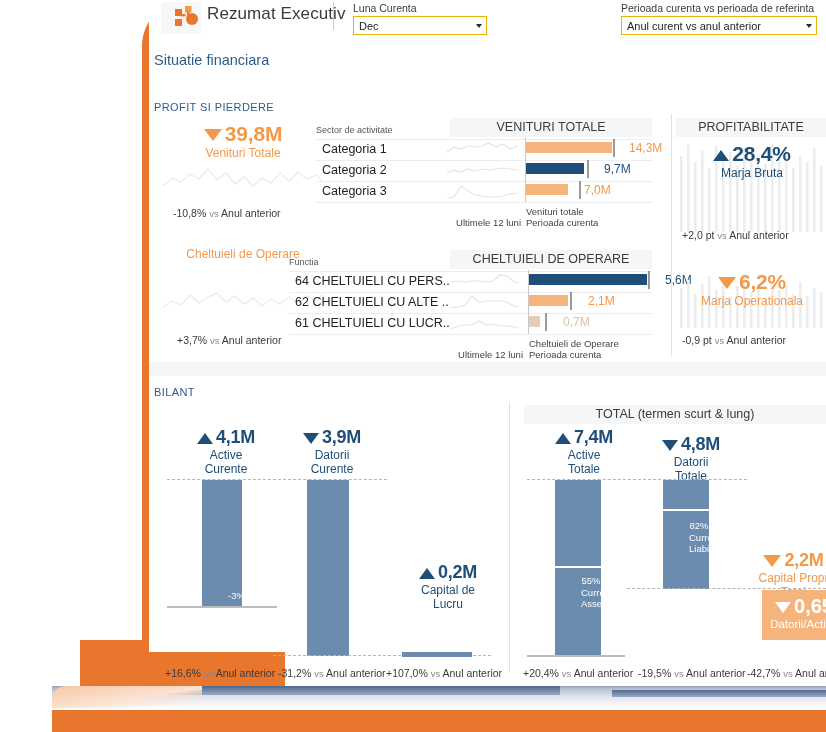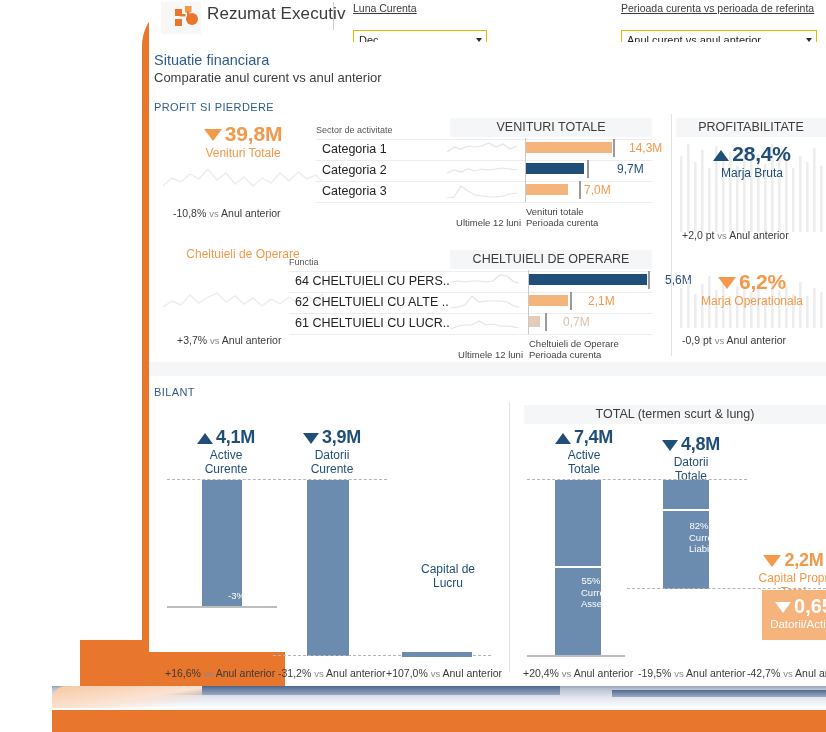--- a/index.html
+++ b/index.html
@@ -59,23 +59,22 @@
   .app-title {
     position:absolute; left:58px; top:4px;
     font-size:17px; color:#3b3b3b; letter-spacing:.1px;
   }
   .title-divider {
     position:absolute; left:184px; top:2px; width:1px; height:28px;
     background:#cfcfcf;
   }
   .filter { position:absolute; top:2px; }
   .filter-label {
-    font-size:10.5px; color:#3b3b3b; display:block; margin-bottom:16px;
+    font-size:10.5px; color:#3b3b3b; display:block; margin-bottom:2px;
     white-space:nowrap;
-    text-decoration:underline;
   }
   .filter-select {
     position:relative; height:19px; border:1px solid #eab308; background:#fff;
     font-size:11px; color:#1f1f1f; padding:2px 26px 0 5px; line-height:15px;
     white-space:nowrap; overflow:hidden;
   }
   .caret {
     position:absolute; right:4px; top:7px; width:0; height:0;
     border-left:3.5px solid transparent; border-right:3.5px solid transparent;
     border-top:4.5px solid #2b2b2b;
@@ -190,21 +189,20 @@
       <div class="filter-select">
         <span>Anul curent vs anul anterior</span>
         <span class="caret"></span>
       </div>
     </div>
   </div>
 
   <div class="panel">
 
     <div class="sheet-title">Situatie financiara</div>
-    <div class="sheet-sub">Comparatie anul curent vs anul anterior</div>
 
     <div class="section-label" style="left:5px;top:59px;">PROFIT SI PIERDERE</div>
 
     <div class="kpi" style="left:10px;top:80px;width:168px;">
       <div class="kpi-val orange">
         <span class="tri down orange-t"></span><span>39,8M</span>
       </div>
       <div class="kpi-lab orange">Venituri Totale</div>
     </div>
     <svg class="kpi-spark" style="left:10px;top:118px;" width="168" height="34">
@@ -249,21 +247,21 @@
       <polyline points="2,17 9,16 16,5 23,10 30,14 37,15 44,16 51,16 58,15 65,13 72,12" fill="none" stroke="#e4e4e4" stroke-width="1.2"></polyline>
     </svg>
 
     <div class="axis-v" style="left:376px;top:96px;height:64px;"></div>
     <div class="bar o" style="left:377px;top:100px;width:86px;"></div>
     <div class="ref-tick" style="left:464px;top:97px;height:18px;"></div>
     <div class="bar-val o" style="left:466px;top:99px;">14,3M</div>
 
     <div class="bar n" style="left:377px;top:121px;width:58px;"></div>
     <div class="ref-tick" style="left:438px;top:118px;height:18px;"></div>
-    <div class="bar-val n" style="left:454px;top:120px;">9,7M</div>
+    <div class="bar-val n" style="left:441px;top:120px;">9,7M</div>
 
     <div class="bar o" style="left:377px;top:142px;width:42px;"></div>
     <div class="ref-tick" style="left:430px;top:139px;height:18px;"></div>
     <div class="bar-val o" style="left:421px;top:141px;">7,0M</div>
 
     <div class="legend" style="left:300px;top:175px;text-align:right;width:72px;">Ultimele 12 luni</div>
     <div class="legend r" style="left:377px;top:164px;">Venituri totale</div>
     <div class="legend r" style="left:377px;top:175px;">Perioada curenta</div>
 
     <div class="chart-head" style="left:301px;top:208px;width:202px;">CHELTUIELI DE OPERARE</div>
@@ -397,20 +395,23 @@
 
     <div class="kpi" style="left:128px;top:385px;width:110px;">
       <div class="kpi-val navy small">
         <span class="tri down navy-t"></span><span>3,9M</span>
       </div>
       <div class="kpi-lab navy">Datorii</div>
       <div class="kpi-lab navy">Curente</div>
     </div>
 
     <div class="kpi" style="left:240px;top:520px;width:118px;">
+      <div class="kpi-val navy small">
+        <span class="tri up navy-t"></span><span>0,2M</span>
+      </div>
       <div class="kpi-lab navy">Capital de</div>
       <div class="kpi-lab navy">Lucru</div>
     </div>
 
     <div class="bs-dash" style="left:18px;top:437px;width:220px;"></div>
     <div class="bs-bar" style="left:53px;top:438px;width:40px;height:126px;"></div>
     <div class="bs-base" style="left:18px;top:564px;width:110px;"></div>
     <div class="bs-lbl" style="left:53px;top:548px;width:40px;">-3%</div>
 
     <div class="bs-bar" style="left:158px;top:438px;width:42px;height:176px;"></div>

